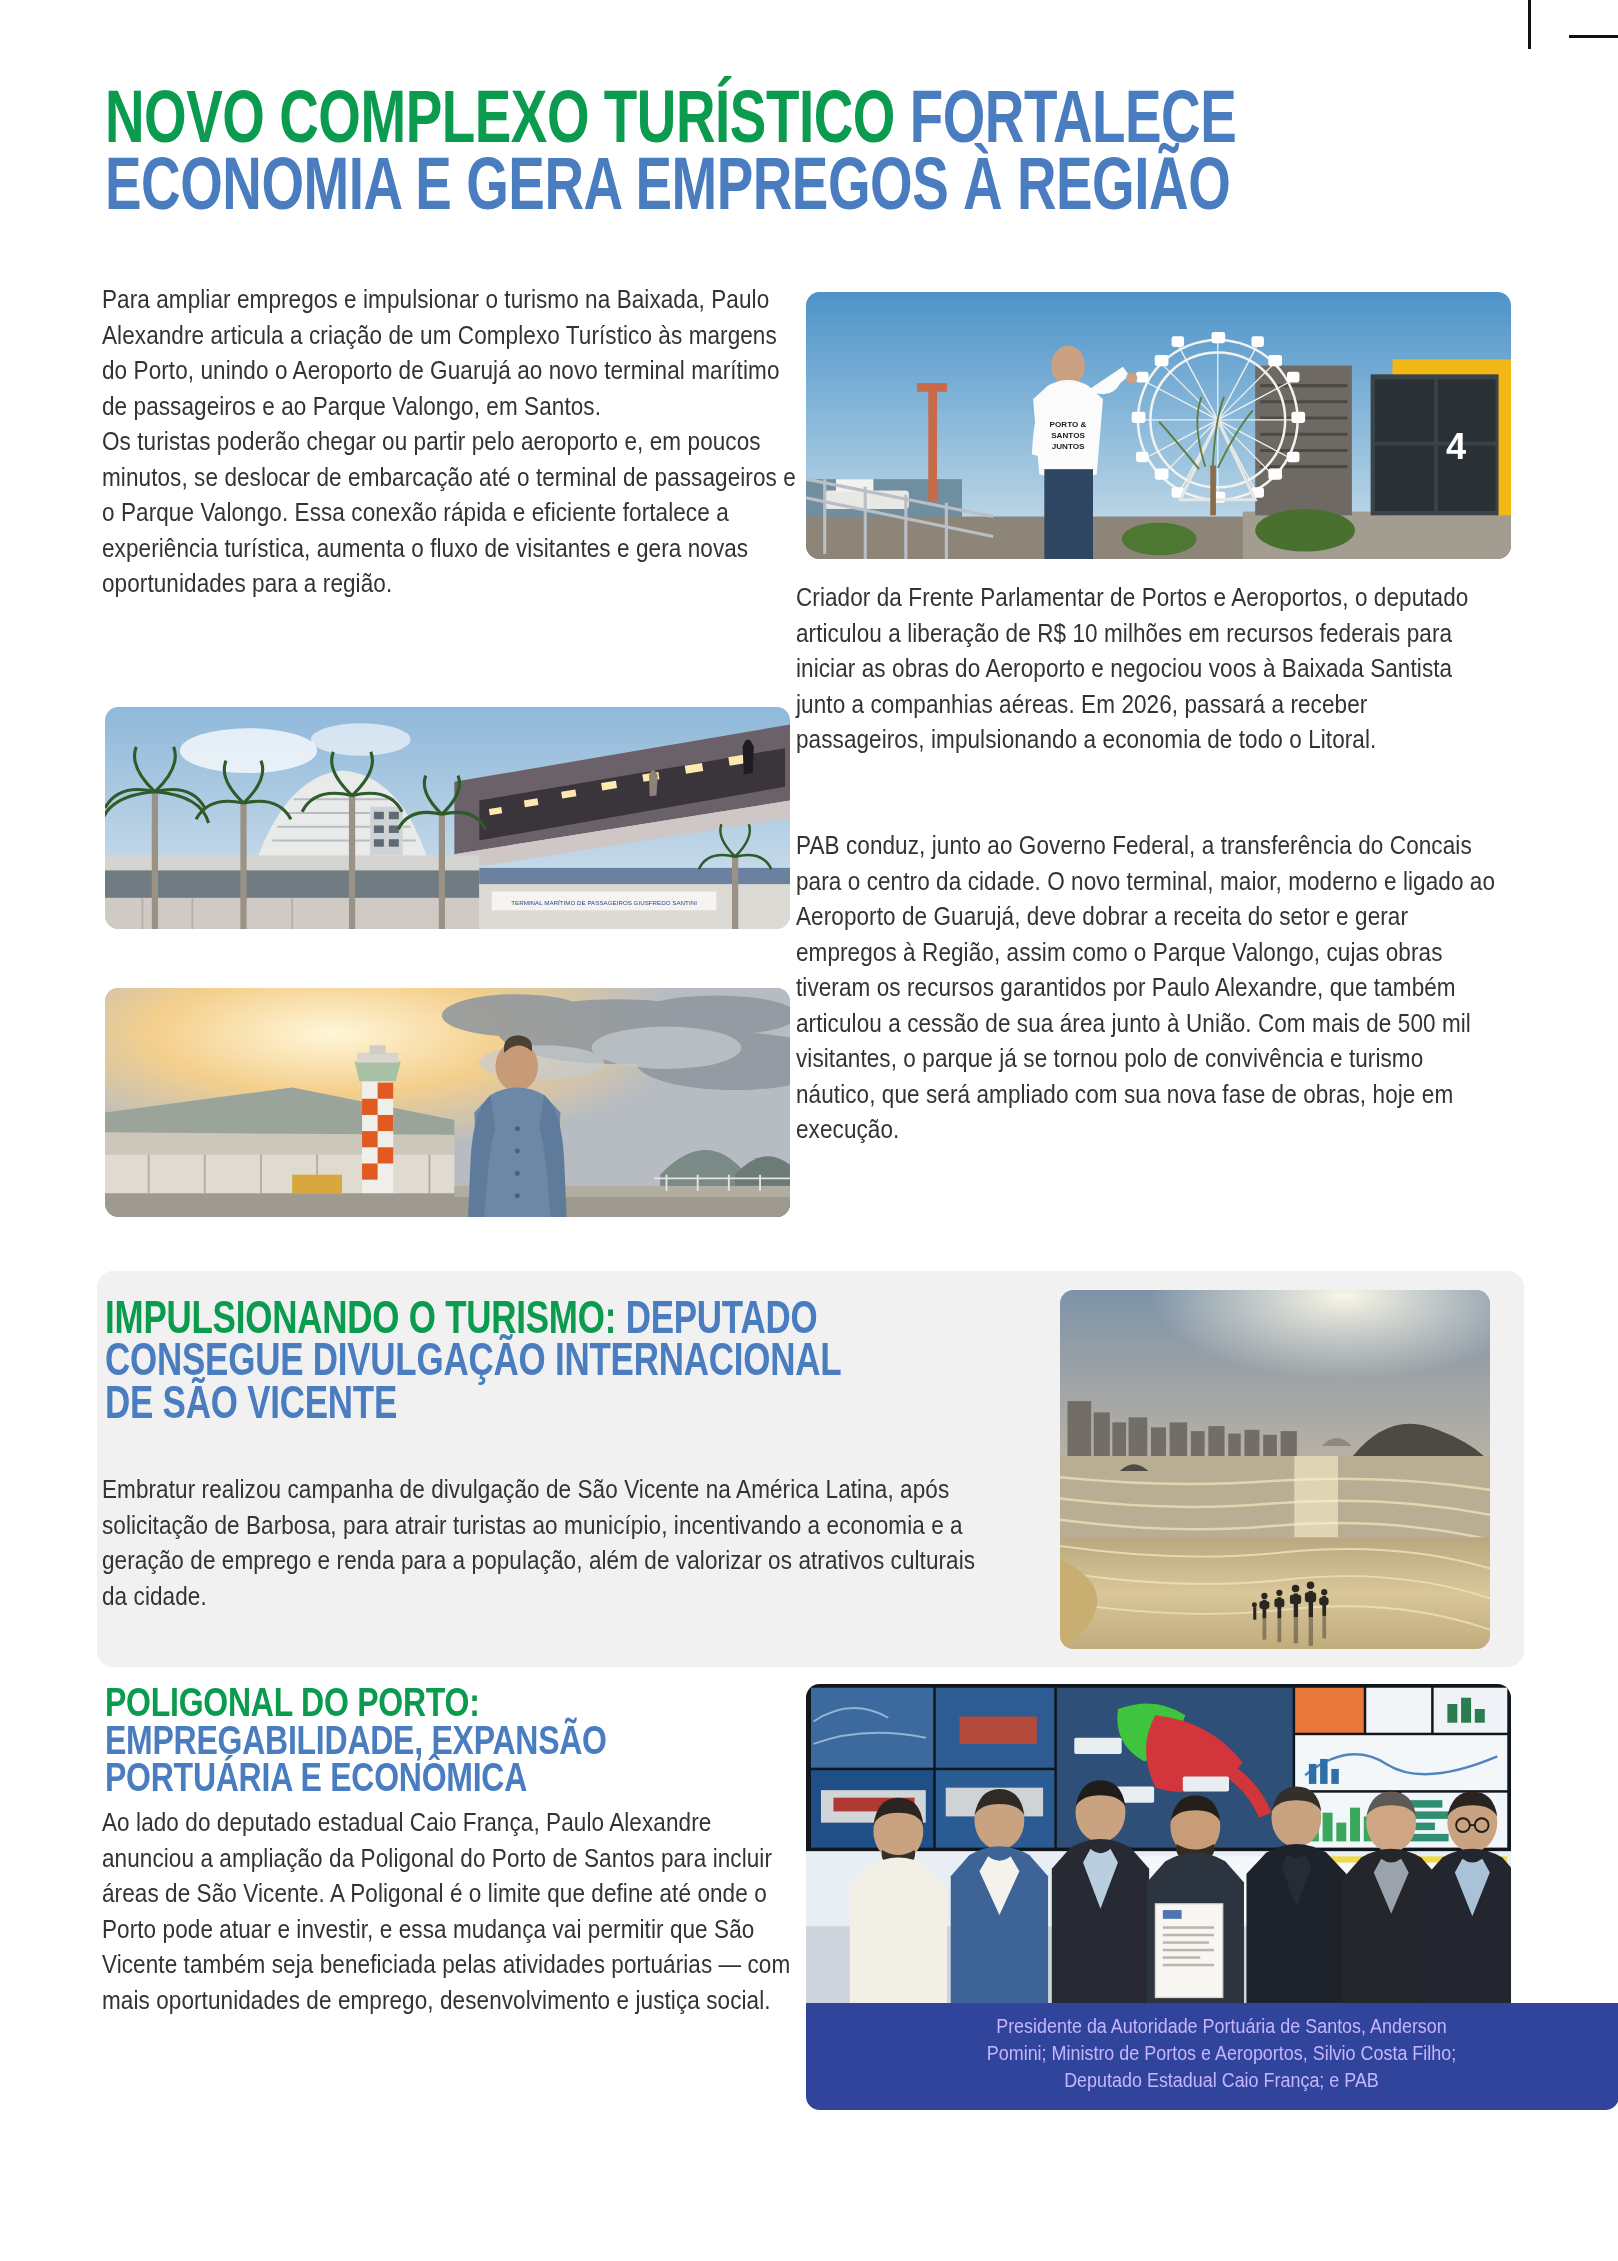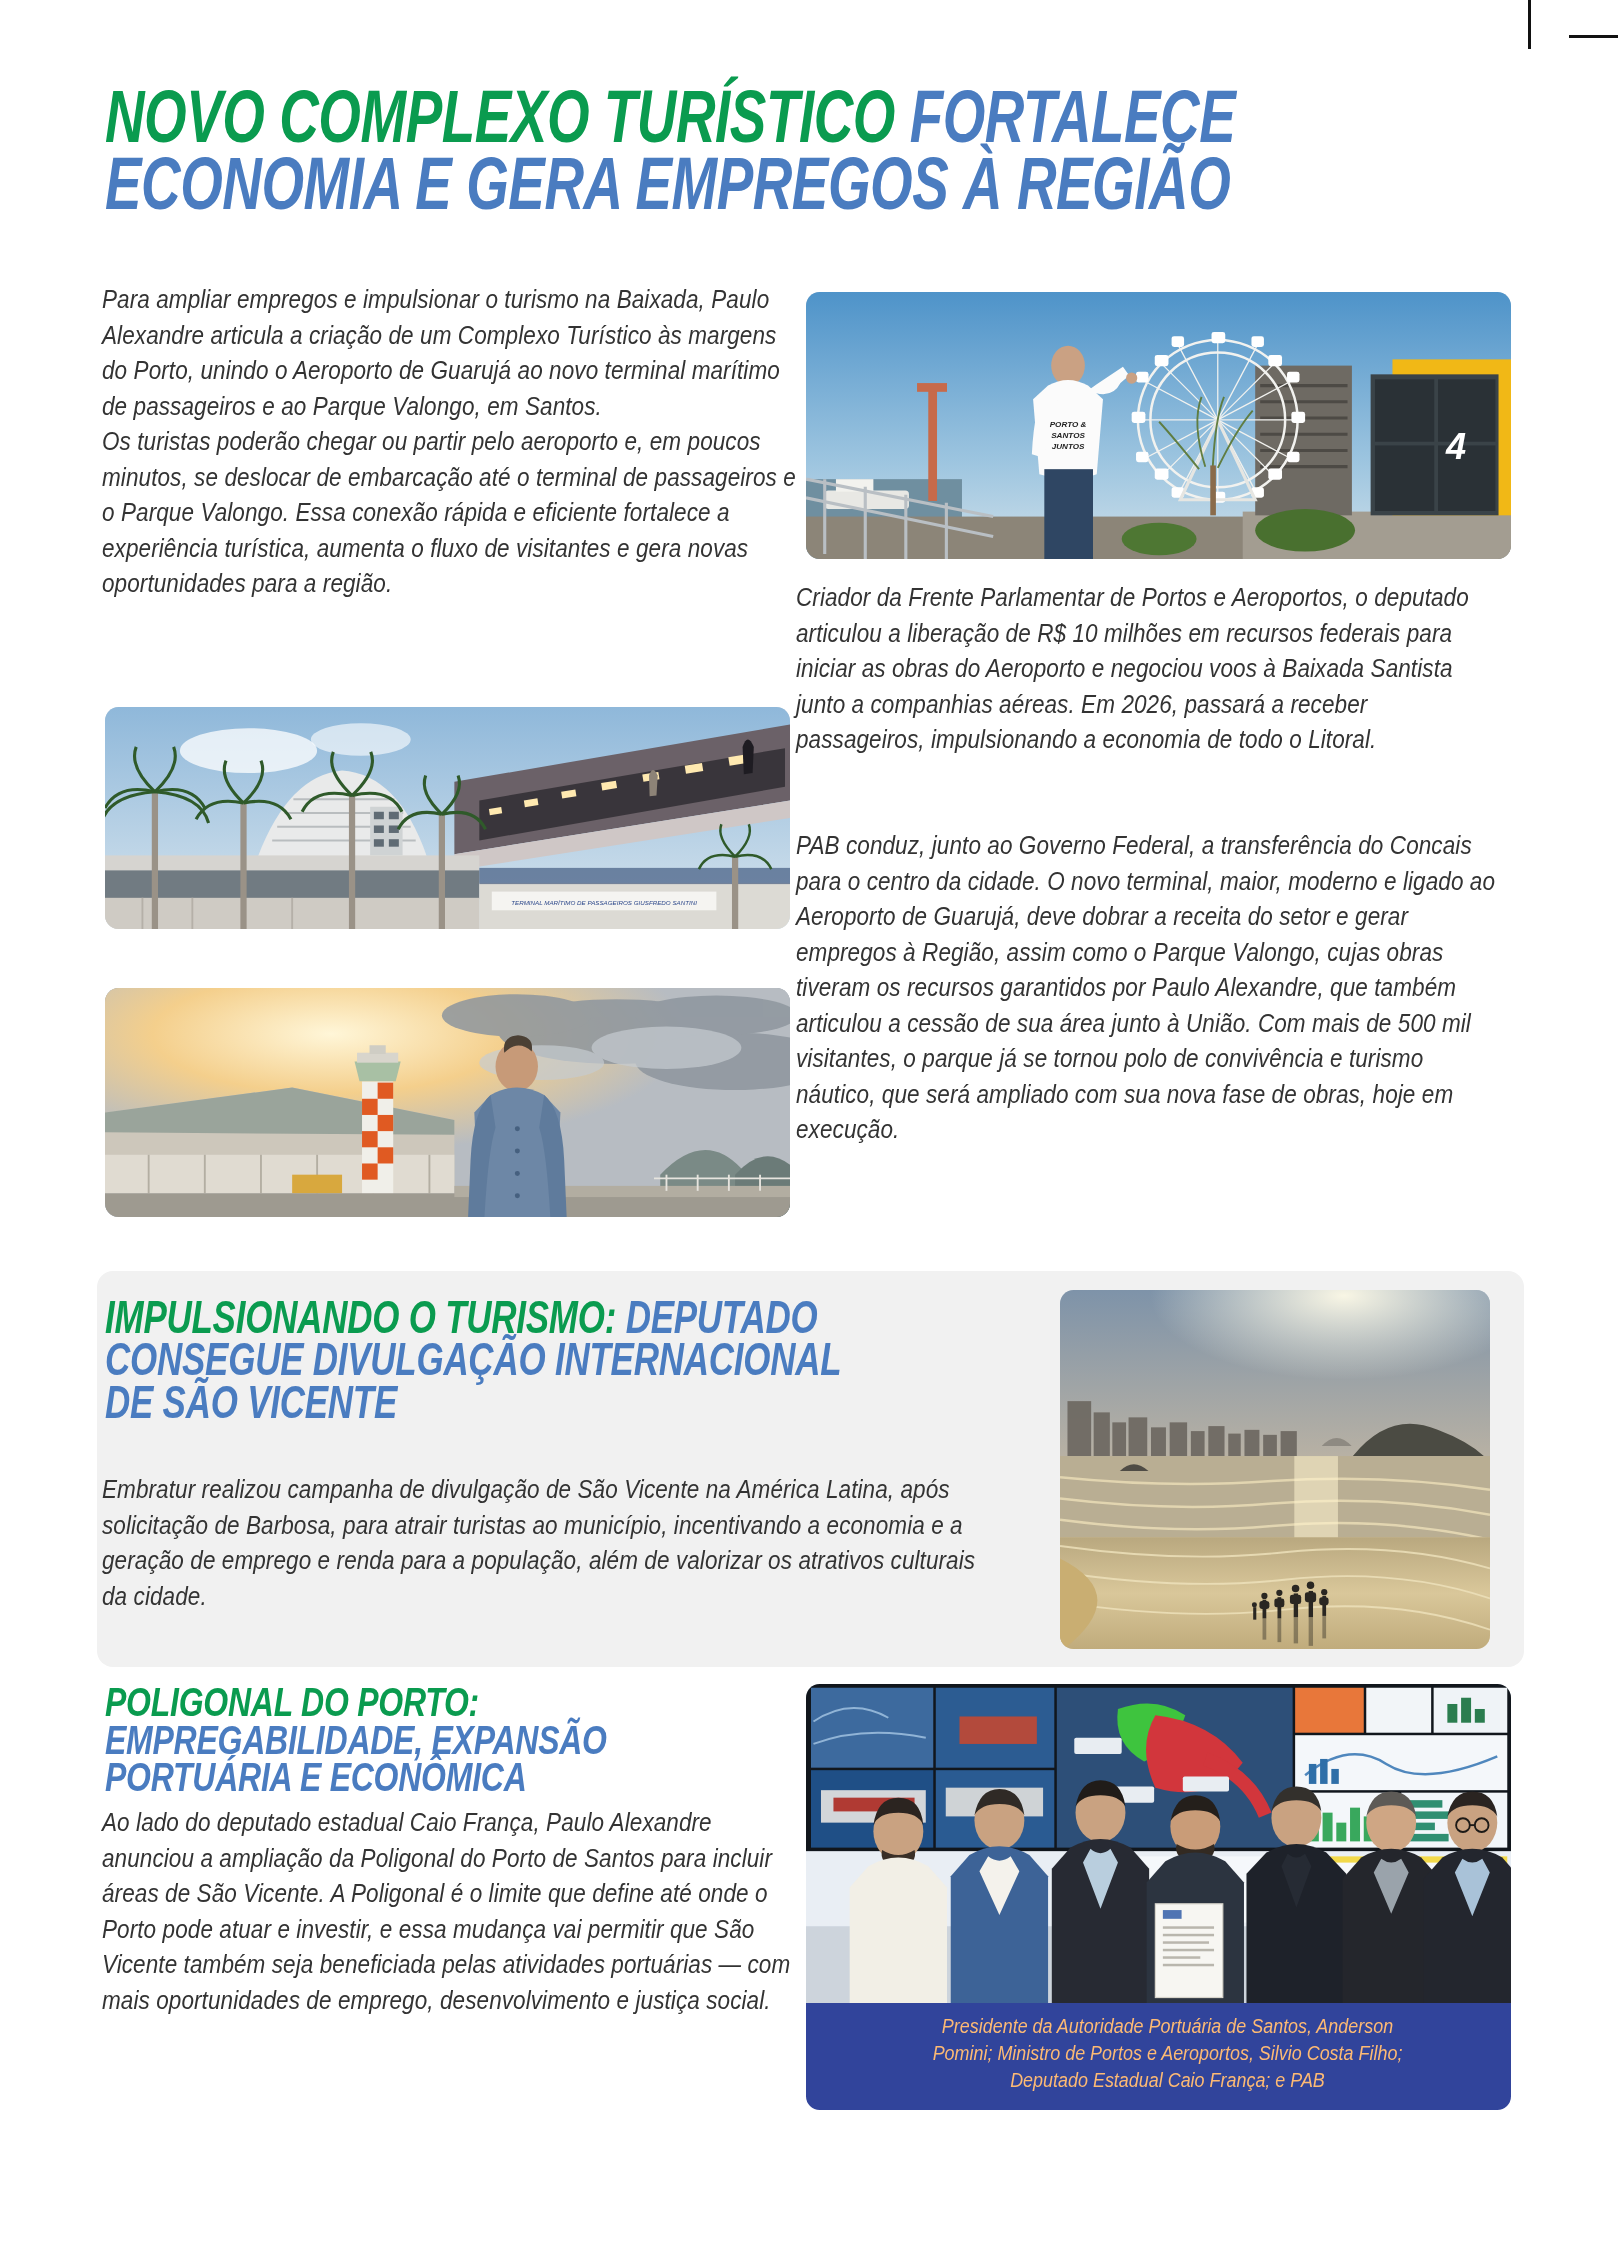--- a/index.html
+++ b/index.html
@@ -1,21 +1,21 @@
 <!DOCTYPE html>
 <html style="font-size:10px"><head>
 <meta charset="utf-8">
 <style>
   html,body{margin:0;padding:0;background:#ffffff;}
   body{
     width:1618px;height:2261px;position:relative;overflow:hidden;
     font-family:"Liberation Sans","DejaVu Sans",sans-serif;
     -webkit-font-smoothing:antialiased;
   }
-  .page{position:absolute;inset:0;background:#fff;font-style:italic;}
+  .page{position:absolute;inset:0;background:#fff;}
 
   
   .crop{position:absolute;background:#111;}
   .crop.v{width:2.5px;height:49px;}
   .crop.h{height:2.5px;width:49px;}
 
   
   .headline{
     position:absolute;left:105px;top:84px;width:1285px;
     line-height:0.90;
@@ -71,25 +71,25 @@
     white-space:nowrap;
   }
   #sec2-head{left:105px;top:1296px;font-size:46px;transform:scaleX(0.76);}
   #sec3-head{left:105px;top:1684px;font-size:41px;transform:scaleX(0.78);}
   .sh-line{display:block;}
   .green{color:#0A9B4F;}
   .blue{color:#4A7CC0;}
 
   
   .caption{
-    position:absolute;left:806px;top:2003px;width:705px;
+    position:absolute;left:806px;top:2003px;width:813px;
     background:#31449B;
     border-bottom-left-radius:13.7px;border-bottom-right-radius:13.7px;
     padding:10px 7px 16px 25px;box-sizing:border-box;
-    color:#fdba74;text-align:center;
+    color:#c4b5fd;text-align:center;
     font-family:"Liberation Sans Narrow","Liberation Sans","DejaVu Sans Condensed",sans-serif;
     font-size:19.3px;line-height:1.40;
   }
   .caption span{display:block;transform:scaleX(0.93);}
 </style>
 </head>
 <body>
 
 <div class="page">
 

